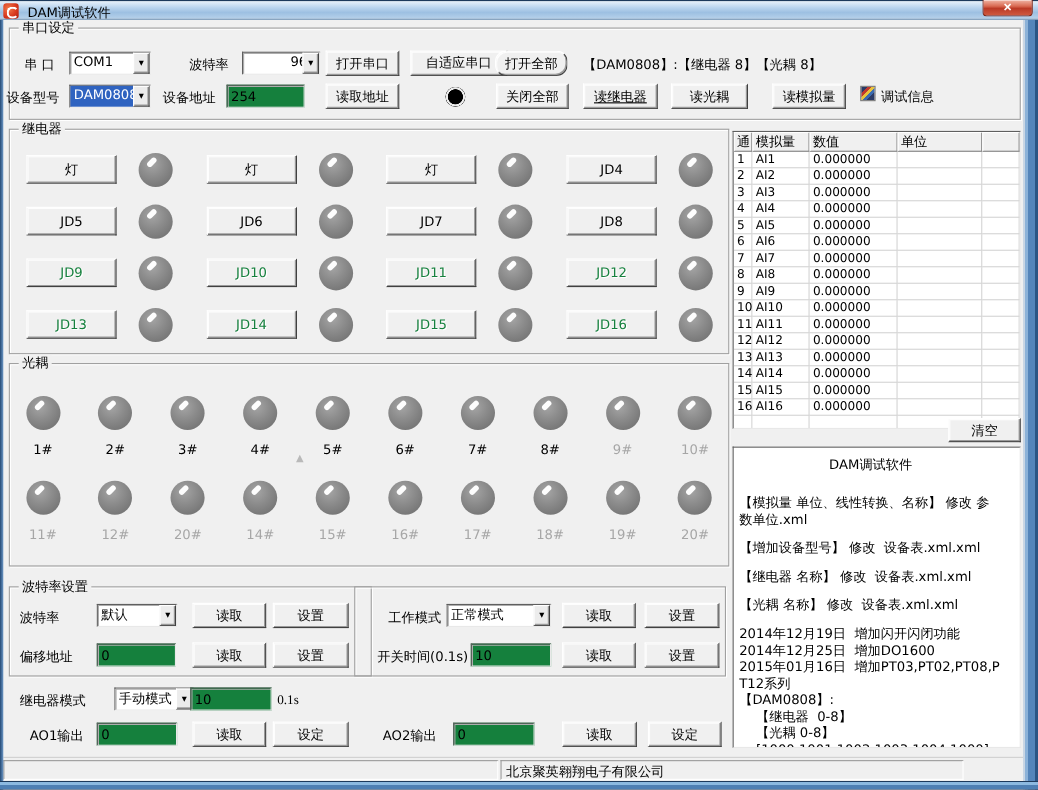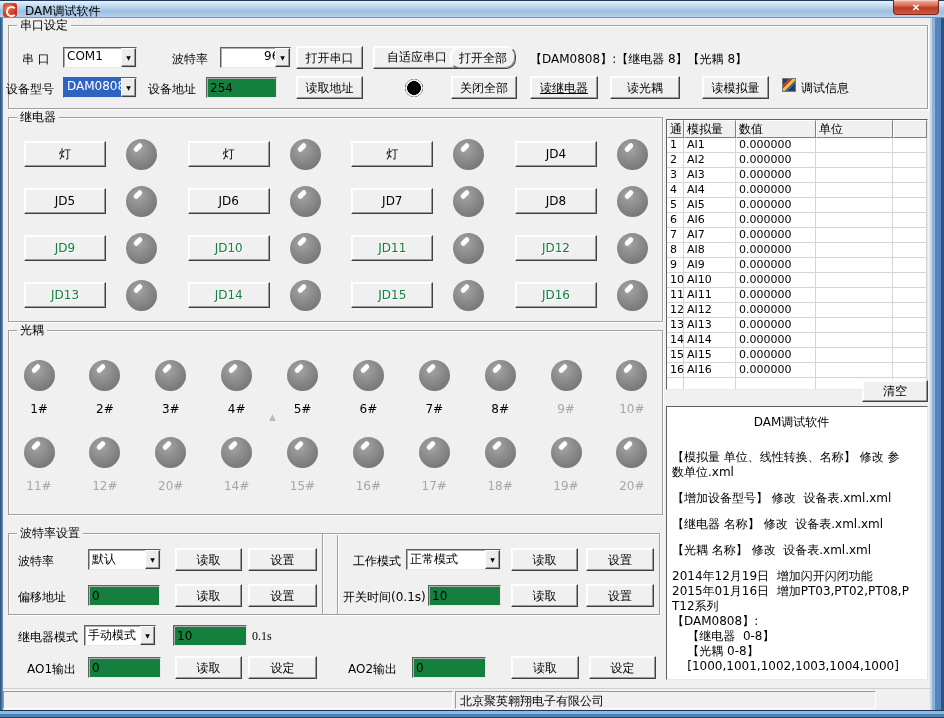--- a/index.html
+++ b/index.html
@@ -459,20 +459,21 @@
 </div>
 <button class="btn" style="left:862px;top:380px;width:66px;height:22px;">清空</button>
 
 <div class="infobox" id="info-box">
     <div class="l0">DAM调试软件</div>
     <div class="sp">【模拟量 单位、线性转换、名称】 修改 参数单位.xml</div>
     <div class="sp">【增加设备型号】 修改  设备表.xml.xml</div>
     <div class="sp">【继电器 名称】 修改  设备表.xml.xml</div>
     <div class="sp">【光耦 名称】 修改  设备表.xml.xml</div>
     <div>2014年12月19日  增加闪开闪闭功能</div>
+    <div>2014年12月25日  增加DO1600</div>
     <div>2015年01月16日  增加PT03,PT02,PT08,PT12系列</div>
     <div>【DAM0808】:</div>
     <div>    【继电器  0-8】</div>
     <div>    【光耦 0-8】</div>
     <div>    [1000,1001,1002,1003,1004,1000]</div>
   </div>
 <span class="scroll-arrow" style="top:412px;">▲</span>
 <span class="scroll-arrow" style="top:663px;">▼</span>
 
 <div class="group" style="left:8px;top:533px;width:330px;height:82px;">
@@ -497,21 +498,21 @@
   <span class="combo-arrow">▼</span>
 </div>
 <button class="btn" style="left:511px;top:548px;width:67px;height:23px;">读取</button>
 <button class="btn" style="left:586px;top:548px;width:68px;height:23px;">设置</button>
 <span class="label" style="left:343px;top:589px;">开关时间(0.1s)</span>
 <input class="input" style="left: 428px; top: 585px; width: 73px; height: 21px;" value="10">
 <button class="btn" style="left:511px;top:584px;width:67px;height:23px;">读取</button>
 <button class="btn" style="left:586px;top:584px;width:68px;height:23px;">设置</button>
 
 <span class="label" style="left:18px;top:629px;">继电器模式</span>
-<div class="combo" style="left:84px;top:625px;width:72px;height:21px;">
+<div class="combo" style="left:104px;top:625px;width:72px;height:21px;">
   <span class="combo-text">手动模式</span>
   <span class="combo-arrow">▼</span>
 </div>
 <input class="input" style="left: 173px; top: 625px; width: 74px; height: 21px;" value="10">
 <span class="label" style="left:252px;top:629px;font-family:Liberation Serif, serif;">0.1s</span>
 
 <span class="label" style="left:27px;top:661px;">AO1输出</span>
 <input class="input" style="left: 88px; top: 657px; width: 73px; height: 21px;" value="0">
 <button class="btn" style="left:175px;top:656px;width:67px;height:23px;">读取</button>
 <button class="btn" style="left:248px;top:656px;width:69px;height:23px;">设定</button>

